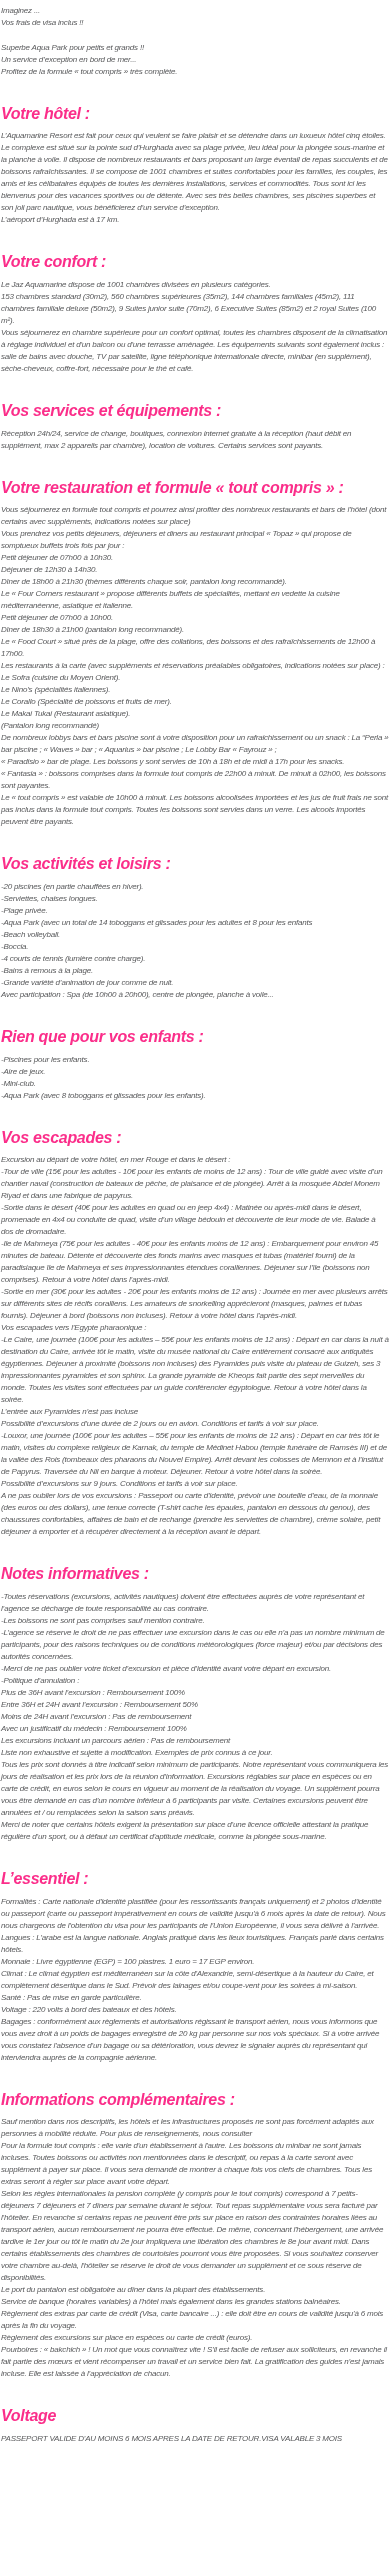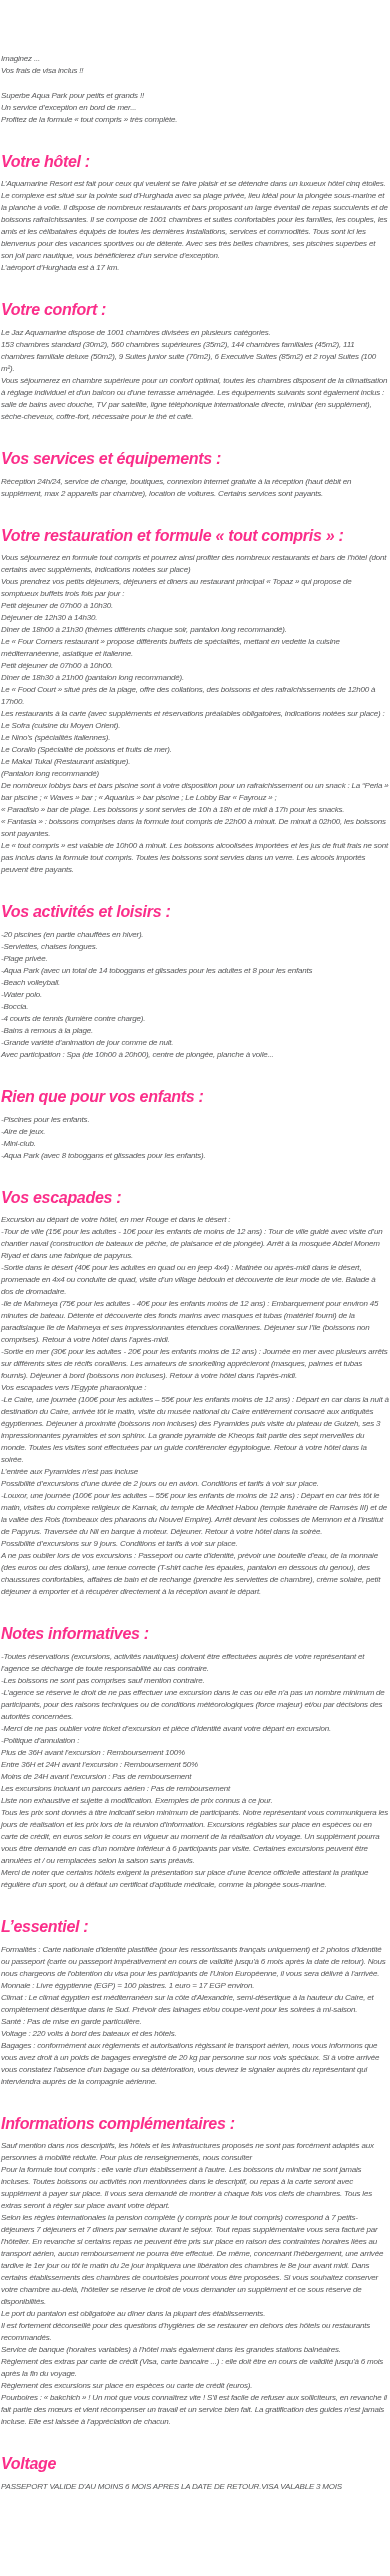--- a/index.html
+++ b/index.html
@@ -10,21 +10,20 @@
     margin:0;
     padding:0;
     background:#ffffff;
   }
   body{
     width:391px;
     font-family:"Liberation Sans", sans-serif;
   }
   #doc{
     padding:5.2px 2.1px 3.1px 1px;
-    margin-top:48px;
   }
   .body-line{
     margin:0;
     font-style:italic;
     font-size:8px;
     line-height:12px;
     letter-spacing:-0.2px;
     color:var(--body-color);
   }
   .sec-heading{
@@ -78,21 +77,20 @@
     <p class="body-line">De nombreux lobbys bars et bars piscine sont à votre disposition pour un rafraichissement ou un snack : La “Perla » bar piscine ; « Waves » bar ; « Aquarius » bar piscine ; Le Lobby Bar « Fayrouz » ;</p>
     <p class="body-line">« Paradisio » bar de plage. Les boissons y sont servies de 10h à 18h et de midi à 17h pour les snacks.</p>
     <p class="body-line">« Fantasia » : boissons comprises dans la formule tout compris de 22h00 à minuit. De minuit à 02h00, les boissons sont payantes.</p>
     <p class="body-line">Le « tout compris » est valable de 10h00 à minuit. Les boissons alcoolisées importées et les jus de fruit frais ne sont pas inclus dans la formule tout compris. Toutes les boissons sont servies dans un verre. Les alcools importés peuvent être payants.</p>
     <h2 class="sec-heading">Vos activités et loisirs :</h2>
     <p class="body-line">-20 piscines (en partie chauffées en hiver).</p>
     <p class="body-line">-Serviettes, chaises longues.</p>
     <p class="body-line">-Plage privée.</p>
     <p class="body-line">-Aqua Park (avec un total de 14 toboggans et glissades pour les adultes et 8 pour les enfants</p>
     <p class="body-line">-Beach volleyball.</p>
-    <p class="body-line">-Water polo.</p>
     <p class="body-line">-Boccia.</p>
     <p class="body-line">-4 courts de tennis (lumière contre charge).</p>
     <p class="body-line">-Bains à remous à la plage.</p>
     <p class="body-line">-Grande variété d’animation de jour comme de nuit.</p>
     <p class="body-line">Avec participation : Spa (de 10h00 à 20h00), centre de plongée, planche à voile...</p>
     <h2 class="sec-heading">Rien que pour vos enfants :</h2>
     <p class="body-line">-Piscines pour les enfants.</p>
     <p class="body-line">-Aire de jeux.</p>
     <p class="body-line">-Mini-club.</p>
     <p class="body-line">-Aqua Park (avec 8 toboggans et glissades pour les enfants).</p>
@@ -111,37 +109,38 @@
     <p class="body-line">A ne pas oublier lors de vos excursions : Passeport ou carte d’identité, prévoir une bouteille d’eau, de la monnaie (des euros ou des dollars), une tenue correcte (T-shirt cache les épaules, pantalon en dessous du genou), des chaussures confortables, affaires de bain et de rechange (prendre les serviettes de chambre), crème solaire, petit déjeuner à emporter et à récupérer directement à la réception avant le départ.</p>
     <h2 class="sec-heading">Notes informatives :</h2>
     <p class="body-line">-Toutes réservations (excursions, activités nautiques) doivent être effectuées auprès de votre représentant et l’agence se décharge de toute responsabilité au cas contraire.</p>
     <p class="body-line">-Les boissons ne sont pas comprises sauf mention contraire.</p>
     <p class="body-line">-L’agence se réserve le droit de ne pas effectuer une excursion dans le cas ou elle n’a pas un nombre minimum de participants, pour des raisons techniques ou de conditions météorologiques (force majeur) et/ou par décisions des autorités concernées.</p>
     <p class="body-line">-Merci de ne pas oublier votre ticket d’excursion et pièce d’identité avant votre départ en excursion.</p>
     <p class="body-line">-Politique d’annulation :</p>
     <p class="body-line">Plus de 36H avant l’excursion : Remboursement 100%</p>
     <p class="body-line">Entre 36H et 24H avant l’excursion : Remboursement 50%</p>
     <p class="body-line">Moins de 24H avant l’excursion : Pas de remboursement</p>
+    <p class="body-line">Avec un justificatif du médecin : Remboursement 100%</p>
     <p class="body-line">Les excursions incluant un parcours aérien : Pas de remboursement</p>
     <p class="body-line">Liste non exhaustive et sujette à modification. Exemples de prix connus à ce jour.</p>
     <p class="body-line">Tous les prix sont donnés à titre indicatif selon minimum de participants. Notre représentant vous communiquera les jours de réalisation et les prix lors de la réunion d’information. Excursions réglables sur place en espèces ou en carte de crédit, en euros selon le cours en vigueur au moment de la réalisation du voyage. Un supplément pourra vous être demandé en cas d’un nombre inférieur à 6 participants par visite. Certaines excursions peuvent être annulées et / ou remplacées selon la saison sans préavis.</p>
     <p class="body-line">Merci de noter que certains hôtels exigent la présentation sur place d'une licence officielle attestant la pratique régulière d'un sport, ou à défaut un certificat d'aptitude médicale, comme la plongée sous-marine.</p>
     <h2 class="sec-heading">L’essentiel :</h2>
     <p class="body-line">Formalités : Carte nationale d’identité plastifiée (pour les ressortissants français uniquement) et 2 photos d’identité ou passeport (carte ou passeport impérativement en cours de validité jusqu’à 6 mois après la date de retour). Nous nous chargeons de l’obtention du visa pour les participants de l’Union Européenne, il vous sera délivré à l’arrivée.</p>
+    <p class="body-line">Langues : L’arabe est la langue nationale. Anglais pratiqué dans les lieux touristiques. Français parlé dans certains hôtels.</p>
     <p class="body-line">Monnaie : Livre égyptienne (EGP) = 100 piastres. 1 euro = 17 EGP environ.</p>
     <p class="body-line">Climat : Le climat égyptien est méditerranéen sur la côte d'Alexandrie, semi-désertique à la hauteur du Caire, et complètement désertique dans le Sud. Prévoir des lainages et/ou coupe-vent pour les soirées à mi-saison.</p>
     <p class="body-line">Santé : Pas de mise en garde particulière.</p>
     <p class="body-line">Voltage : 220 volts à bord des bateaux et des hôtels.</p>
     <p class="body-line">Bagages : conformément aux règlements et autorisations régissant le transport aérien, nous vous informons que vous avez droit à un poids de bagages enregistré de 20 kg par personne sur nos vols spéciaux. Si à votre arrivée vous constatez l'absence d'un bagage ou sa détérioration, vous devrez le signaler auprès du représentant qui interviendra auprès de la compagnie aérienne.</p>
     <h2 class="sec-heading">Informations complémentaires :</h2>
     <p class="body-line">Sauf mention dans nos descriptifs, les hôtels et les infrastructures proposés ne sont pas forcément adaptés aux personnes à mobilité réduite. Pour plus de renseignements, nous consulter</p>
     <p class="body-line">Pour la formule tout compris : elle varie d'un établissement à l'autre. Les boissons du minibar ne sont jamais incluses. Toutes boissons ou activités non mentionnées dans le descriptif, ou repas à la carte seront avec supplément à payer sur place. Il vous sera demandé de montrer à chaque fois vos clefs de chambres. Tous les extras seront à régler sur place avant votre départ.</p>
     <p class="body-line">Selon les règles internationales la pension complète (y compris pour le tout compris) correspond à 7 petits-déjeuners 7 déjeuners et 7 dîners par semaine durant le séjour. Tout repas supplémentaire vous sera facturé par l'hôtelier. En revanche si certains repas ne peuvent être pris sur place en raison des contraintes horaires liées au transport aérien, aucun remboursement ne pourra être effectué. De même, concernant l'hébergement, une arrivée tardive le 1er jour ou tôt le matin du 2e jour impliquera une libération des chambres le 8e jour avant midi. Dans certains établissements des chambres de courtoisies pourront vous être proposées. Si vous souhaitez conserver votre chambre au-delà, l'hôtelier se réserve le droit de vous demander un supplément et ce sous réserve de disponibilités.</p>
     <p class="body-line">Le port du pantalon est obligatoire au dîner dans la plupart des établissements.</p>
-    <p class="body-line">Il est fortement déconseillé pour des questions d'hygiènes de se restaurer en dehors des hôtels ou restaurants recommandés.</p>
     <p class="body-line">Service de banque (horaires variables) à l'hôtel mais également dans les grandes stations balnéaires.</p>
     <p class="body-line">Règlement des extras par carte de crédit (Visa, carte bancaire ...) : elle doit être en cours de validité jusqu'à 6 mois après la fin du voyage.</p>
     <p class="body-line">Règlement des excursions sur place en espèces ou carte de crédit (euros).</p>
     <p class="body-line">Pourboires : « bakchich » ! Un mot que vous connaîtrez vite ! S’il est facile de refuser aux solliciteurs, en revanche il fait partie des mœurs et vient récompenser un travail et un service bien fait. La gratification des guides n’est jamais incluse. Elle est laissée à l’appréciation de chacun.</p>
     <h2 class="sec-heading">Voltage</h2>
     <p class="body-line">PASSEPORT VALIDE D'AU MOINS 6 MOIS APRES LA DATE DE RETOUR.VISA VALABLE 3 MOIS</p>
   </div>
 
 
 </body></html>

